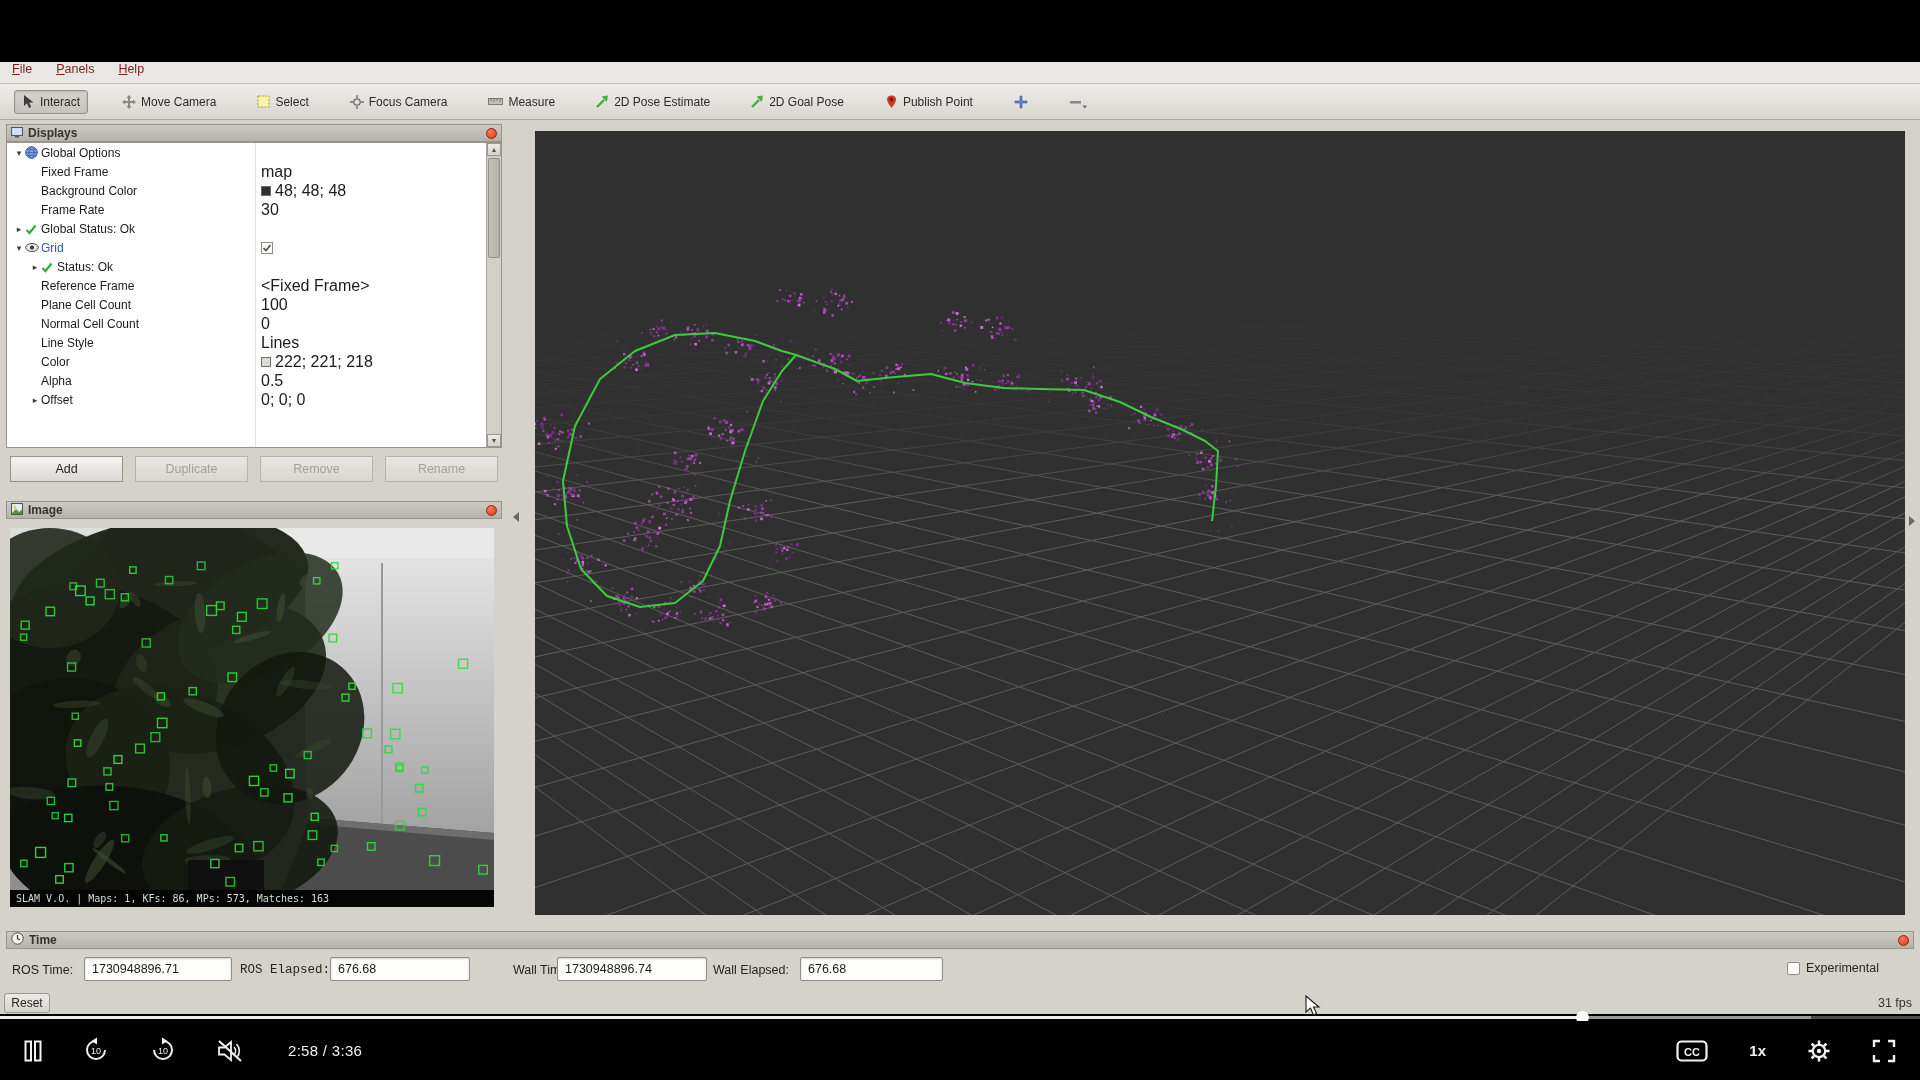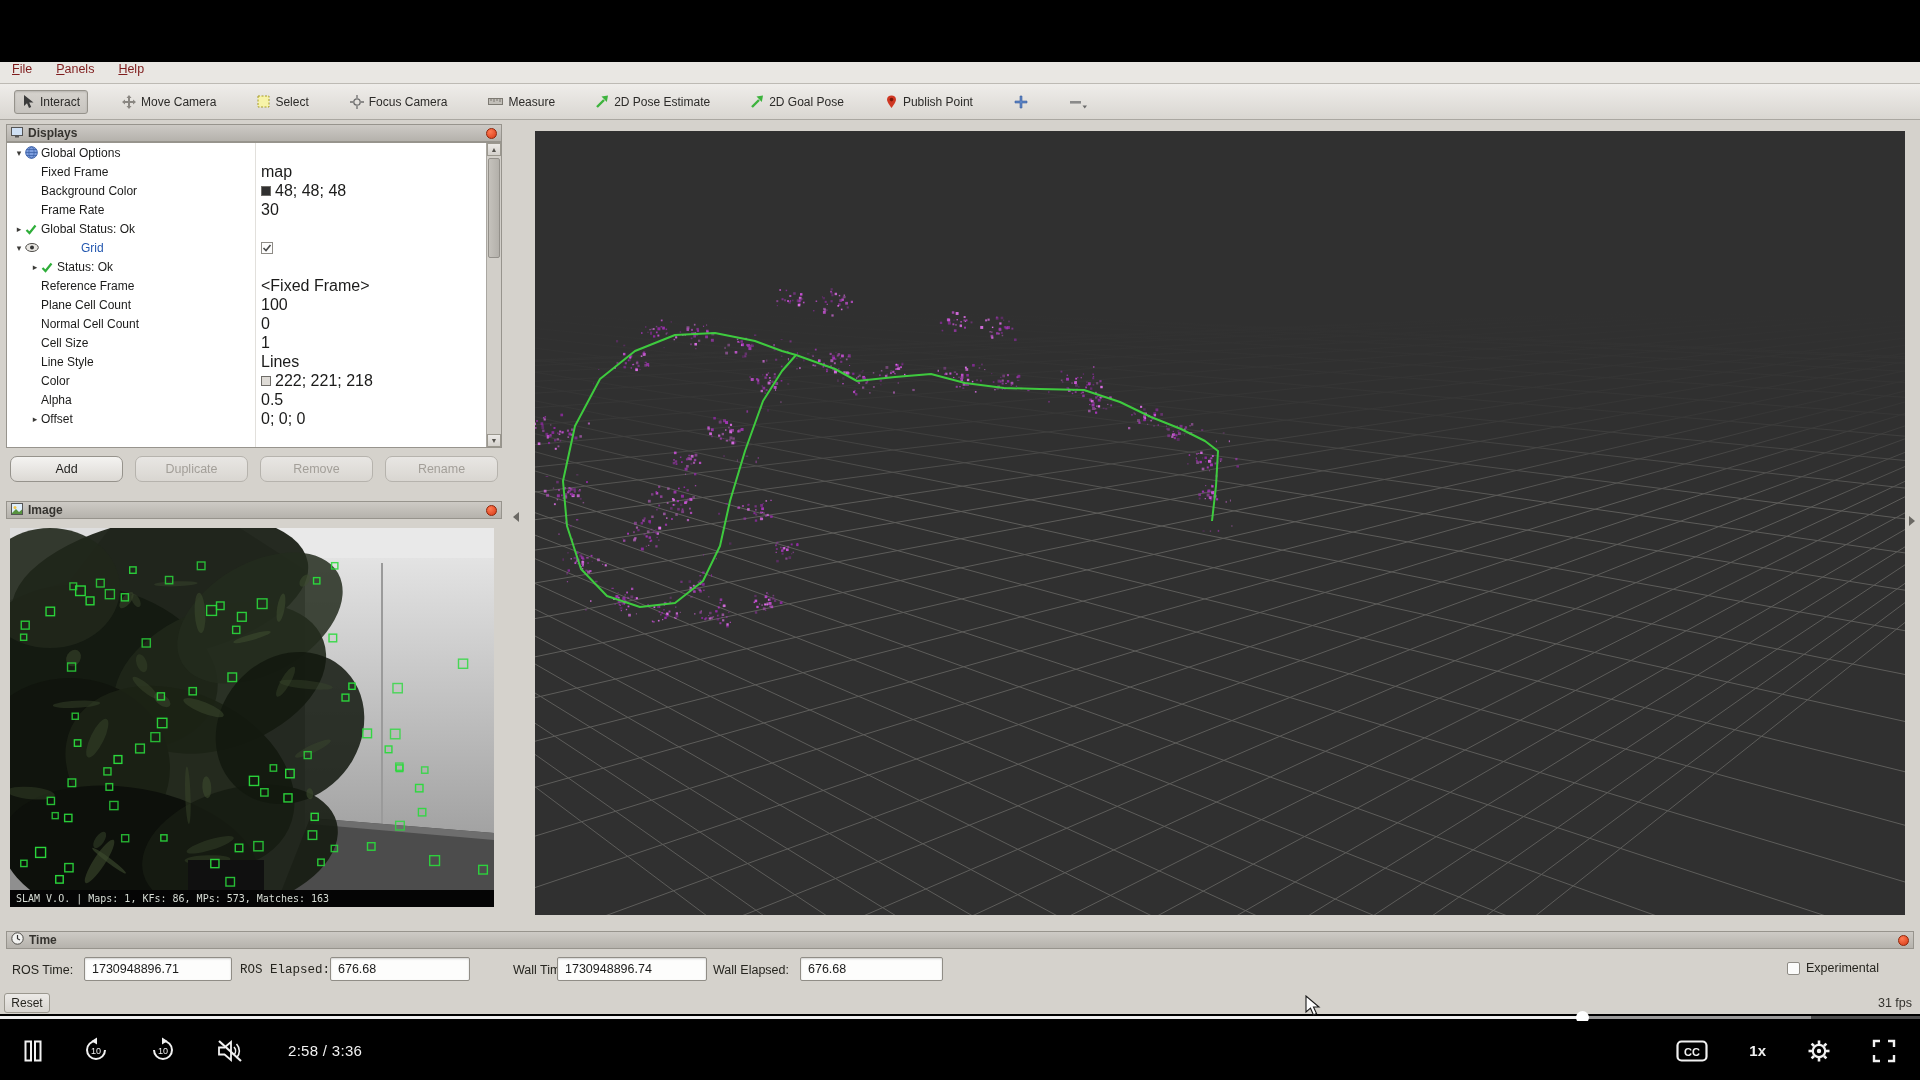--- a/index.html
+++ b/index.html
@@ -34,21 +34,21 @@
   .rowval{position:absolute;left:254px;top:0;height:19px;display:flex;align-items:center;gap:4px;font-size:16px;color:#1b1b1a}
   .swatch{width:10px;height:10px;border:1px solid #6e6c68;flex:none}
   
   #tree-scroll{position:absolute;right:0;top:0;bottom:0;width:15px;background:#d2cfc9;border-left:1px solid #aaa7a1}
   .sb-btn{position:absolute;left:0;width:14px;height:13px;background:linear-gradient(#eceae7,#d4d1cc);border:1px solid #9b988f;
           font-size:7px;color:#55534e;display:flex;align-items:center;justify-content:center}
   #sb-thumb{position:absolute;left:1px;top:15px;width:12px;height:100px;background:linear-gradient(90deg,#c5c2bc,#b3b0aa);
             border:1px solid #93908a;border-radius:2px}
 
   #display-buttons{left:6px;top:452px;width:496px;height:36px;display:flex;gap:12px;padding:4px 4px}
-  .btn{flex:1;height:26px;background:linear-gradient(#f4f3f1,#dcd9d4);border:1px solid #96938c;border-radius:7px;
+  .btn{flex:1;height:26px;background:linear-gradient(#f4f3f1,#dcd9d4);border:1px solid #96938c;border-radius:0;
        font-size:12.5px;color:#201f1d;display:flex;align-items:center;justify-content:center}
   .btn.disabled{color:#a39f99;border-color:#b6b3ad;background:linear-gradient(#e8e6e3,#d9d6d1)}
 
   #image-header{left:6px;top:501px;width:496px}
   #camera-wrap{left:10px;top:528px;width:484px;height:379px;background:#777}
 
   #view3d{left:535px;top:131px;width:1370px;height:784px;background:#303030}
 
   .chev{width:0;height:0}
   #chev-left{left:513px;top:512px;border-top:5px solid transparent;border-bottom:5px solid transparent;border-right:6px solid #6b6964}
@@ -238,21 +238,21 @@
           <span class="rowval"></span>
         </div>
         <div class="tree-row" style="padding-left: 6px;">
           <span class="expander">▾</span>
           <span class="ricon">
             <svg width="14" height="11">
               <ellipse cx="7" cy="5.5" rx="6.3" ry="4" fill="#e8e6e2" stroke="#4c4a46"></ellipse>
               <circle cx="7" cy="5.5" r="2" fill="#333"></circle>
             </svg>
           </span>
-          <span style="color: rgb(36, 88, 176); margin-left: 40px;">Grid</span>
+          <span style="color: rgb(36, 88, 176);">Grid</span>
           <span class="rowval">
             <svg width="12" height="12">
               <rect x="0.5" y="0.5" width="11" height="11" fill="#fdfdfd" stroke="#8e8b86"></rect>
               <path d="M2.5,6 L5,8.5 L9.5,3" stroke="#4a4a4a" stroke-width="1.6" fill="none"></path>
             </svg>
           </span>
         </div>
         <div class="tree-row" style="padding-left: 22px;">
           <span class="expander">▸</span>
           <span class="ricon">
@@ -275,27 +275,20 @@
           <span>Plane Cell Count</span>
           <span class="rowval">
             <span>100</span>
           </span>
         </div>
         <div class="tree-row" style="padding-left: 22px;">
           <span class="expander"></span>
           <span>Normal Cell Count</span>
           <span class="rowval">
             <span>0</span>
-          </span>
-        </div>
-        <div class="tree-row" style="padding-left: 22px;">
-          <span class="expander"></span>
-          <span>Cell Size</span>
-          <span class="rowval">
-            <span>1</span>
           </span>
         </div>
         <div class="tree-row" style="padding-left: 22px;">
           <span class="expander"></span>
           <span>Line Style</span>
           <span class="rowval">
             <span>Lines</span>
           </span>
         </div>
         <div class="tree-row" style="padding-left: 22px;">

